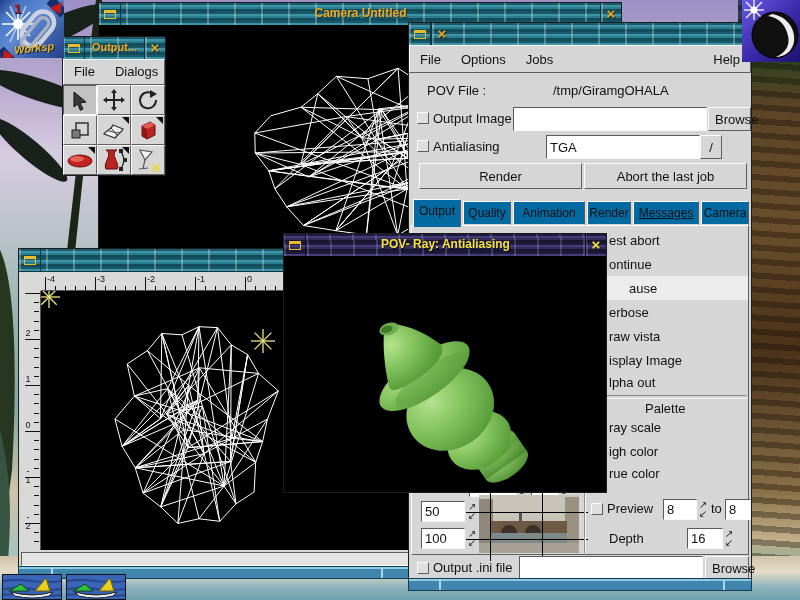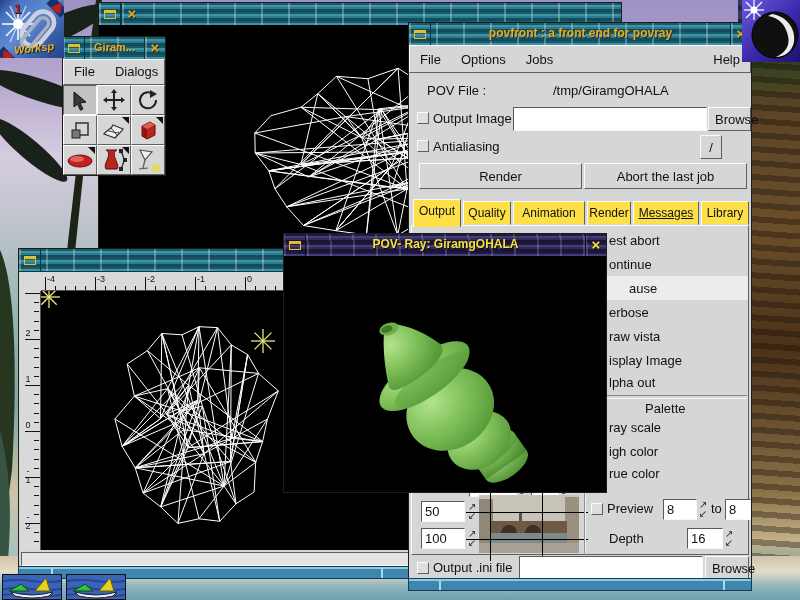--- a/index.html
+++ b/index.html
@@ -37,21 +37,21 @@
   .raised{background:#d6d6d6;border:1px solid;border-color:#fbfbfb #5f5f5f #5f5f5f #fbfbfb;box-sizing:border-box;}
   .btn{background:#d6d6d6;border:1px solid;border-color:#fbfbfb #5f5f5f #5f5f5f #fbfbfb;box-sizing:border-box;
        font-size:13px;color:#111;text-align:center;cursor:pointer;}
   .entry{background:#fff;border:1px solid;border-color:#5a5a5a #f8f8f8 #f8f8f8 #5a5a5a;box-sizing:border-box;
          font-size:13px;color:#111;padding:2px 3px;font-family:"Liberation Sans",sans-serif;outline:none;}
   .cb{width:12px;height:12px;background:#dedede;border:1px solid;border-color:#fbfbfb #5f5f5f #5f5f5f #fbfbfb;box-sizing:border-box;cursor:pointer;}
   .lbl{font-size:13px;color:#111;white-space:nowrap;}
   .spin{display:inline-flex;flex-direction:column;justify-content:center;width:14px;font-size:10px;line-height:9px;color:#222;cursor:pointer;}
   .menuitem{padding:4px 10px;font-size:13px;color:#111;cursor:pointer;}
   .black{background:#000;}
-  .tab{position:absolute;box-sizing:border-box;background:#fde047;border:1px solid;border-color:#fbfbfb #5f5f5f #d6d6d6 #fbfbfb;
+  .tab{position:absolute;box-sizing:border-box;background:#0369a1;border:1px solid;border-color:#fbfbfb #5f5f5f #d6d6d6 #fbfbfb;
        font-size:12px;color:#111;text-align:center;padding-top:4px;cursor:pointer;}
   .sunken{background:#e3e3e3;border:1px solid;border-color:#5f5f5f #fbfbfb #fbfbfb #5f5f5f;box-sizing:border-box;}
   .bbar{position:absolute;box-sizing:border-box;height:13px;border:1px solid #123f54;
         background:linear-gradient(#8ecbe2 0 2px,#3f85ad 2px 100%);cursor:ns-resize;}
   .notch{position:absolute;top:1px;width:2px;height:10px;background:#a9d9ea;}
   .ruler{background:#d9d9d9;box-sizing:border-box;overflow:hidden;position:absolute;}
   .tick{position:absolute;background:#111;}
   .rlabel{position:absolute;font-size:9px;color:#111;line-height:9px;}
   .hl-row{background:#ececec;}
   .corner-mark{position:absolute;top:1px;right:1px;width:0;height:0;
@@ -77,35 +77,36 @@
   <path d="M0,430 C10,470 12,510 8,560 L0,560 Z" fill="#375341"></path>
 </svg>
 <div id="cliffs" class="abs"></div>
 <div id="beach" class="abs"></div>
 
 <div class="win" style="left:98px;top:2px;width:524px;height:258px;">
   <div class="tbar tex-teal">
     <div class="tbtn tex-teal">
         <span class="mglyph"></span>
       </div>
+    <div class="ttext">Camera Untitled</div>
     <div class="tbtn xbtn tex-teal">×</div>
   </div>
   <div class="abs black" style="left:0;top:22px;width:522px;height:234px;">
     <svg id="cam-mesh" class="abs" style="left:118px;top:26px;" width="330" height="208">
         <path d="M276.8,102.0L271.8,118.8M271.8,118.8L261.7,134.4M261.7,134.4L274.1,163.6M274.1,163.6L247.4,178.1M247.4,178.1L205.2,169.6M205.2,169.6L180.7,184.3M180.7,184.3L149.4,183.9M149.4,183.9L118.8,179.7M118.8,179.7L86.5,174.5M86.5,174.5L69.7,155.8M69.7,155.8L57.9,137.8M57.9,137.8L51.8,119.8M51.8,119.8L38.2,102.0M38.2,102.0L37.8,82.0M37.8,82.0L53.7,64.8M53.7,64.8L84.0,56.2M84.0,56.2L100.8,42.7M100.8,42.7L119.4,25.3M119.4,25.3L150.9,27.7M150.9,27.7L181.1,17.2M181.1,17.2L205.8,33.5M205.8,33.5L230.0,41.9M230.0,41.9L262.7,46.8M262.7,46.8L267.8,67.6M267.8,67.6L270.4,85.4M270.4,85.4L276.8,102.0M91.8,125.9L230.0,41.9M91.8,125.9L205.8,33.5M91.8,125.9L267.8,67.6M91.8,125.9L161.5,88.1M189.8,101.1L51.8,119.8M189.8,101.1L205.2,169.6M189.8,101.1L270.4,85.4M189.8,101.1L174.3,115.4M235.9,77.4L69.7,155.8M235.9,77.4L262.7,46.8M235.9,77.4L205.2,169.6M235.9,77.4L190.5,100.7M217.9,87.7L51.8,119.8M217.9,87.7L38.2,102.0M217.9,87.7L205.8,33.5M217.9,87.7L231.8,96.1M164.7,58.7L247.4,178.1M164.7,58.7L262.7,46.8M164.7,58.7L149.4,183.9M164.7,58.7L144.7,86.8M231.8,96.1L69.7,155.8M231.8,96.1L271.8,118.8M231.8,96.1L261.7,134.4M231.8,96.1L205.1,128.7M128.9,65.6L262.7,46.8M128.9,65.6L57.9,137.8M128.9,65.6L270.4,85.4M128.9,65.6L144.7,86.8M144.7,86.8L100.8,42.7M144.7,86.8L180.7,184.3M144.7,86.8L230.0,41.9M144.7,86.8L161.5,88.1M205.1,128.7L270.4,85.4M205.1,128.7L69.7,155.8M205.1,128.7L86.5,174.5M205.1,128.7L164.7,58.7M201.7,114.4L247.4,178.1M201.7,114.4L276.8,102.0M201.7,114.4L230.0,41.9M201.7,114.4L189.8,101.1M161.5,88.1L267.8,67.6M161.5,88.1L267.8,67.6M161.5,88.1L270.4,85.4M161.5,88.1L201.7,114.4M174.3,115.4L205.8,33.5M174.3,115.4L118.8,179.7M174.3,115.4L100.8,42.7M174.3,115.4L217.9,87.7M175.1,136.7L51.8,119.8M175.1,136.7L86.5,174.5M175.1,136.7L276.8,102.0M175.1,136.7L205.1,128.7M83.9,113.5L230.0,41.9M83.9,113.5L181.1,17.2M83.9,113.5L38.2,102.0M83.9,113.5L190.5,100.7M190.5,100.7L38.2,102.0M190.5,100.7L261.7,134.4M190.5,100.7L51.8,119.8M190.5,100.7L189.8,101.1M161.7,57.8L118.8,179.7M161.7,57.8L149.4,183.9M161.7,57.8L180.7,184.3M161.7,57.8L205.1,128.7M190.0,138.0L276.8,102.0M190.0,138.0L261.7,134.4M190.0,138.0L247.4,178.1M190.0,138.0L180.7,184.3M190.0,138.0L118.8,179.7M190.0,138.0L69.7,155.8M190.0,138.0L51.8,119.8M190.0,138.0L37.8,82.0M190.0,138.0L84.0,56.2M190.0,138.0L119.4,25.3M190.0,138.0L181.1,17.2M190.0,138.0L230.0,41.9M190.0,138.0L267.8,67.6M84.0,56.2L144.7,86.8M118.8,179.7L174.3,115.4M86.5,174.5L174.3,115.4M261.7,134.4L175.1,136.7M37.8,82.0L128.9,65.6M276.8,102.0L83.9,113.5M118.8,179.7L174.3,115.4M267.8,67.6L161.5,88.1M38.2,102.0L91.8,125.9M86.5,174.5L174.3,115.4M100.8,42.7L83.9,113.5M181.1,17.2L83.9,113.5M84.0,56.2L164.7,58.7M51.8,119.8L189.8,101.1M150.9,27.7L161.5,88.1M230.0,41.9L217.9,87.7M205.8,33.5L175.1,136.7M270.4,85.4L175.1,136.7M262.7,46.8L161.7,57.8M100.8,42.7L205.1,128.7M57.9,137.8L164.7,58.7M276.8,102.0L83.9,113.5M119.4,25.3L235.9,77.4M247.4,178.1L83.9,113.5M267.8,67.6L217.9,87.7M274.1,163.6L161.5,88.1" stroke="#fff" stroke-width="1" fill="none"></path>
       </svg>
   </div>
 </div>
 
 <div class="win" style="left:62px;top:36px;width:104px;height:140px;">
   <div class="tbar tex-teal">
     <div class="tbtn tex-teal">
         <span class="mglyph"></span>
       </div>
-    <div class="ttext" style="font-size:11px;">Giram...</div>
+    <div class="ttext" style="font-size:11px;">Output...</div>
     <div class="tbtn xbtn tex-teal">×</div>
   </div>
   <div class="raised" style="position:absolute;left:0;top:22px;width:102px;height:26px;display:flex;justify-content:space-between;">
     <span class="menuitem">File</span>
     <span class="menuitem">Dialogs</span>
   </div>
   <div class="abs" style="left:0;top:48px;width:102px;height:90px;display:flex;flex-wrap:wrap;">
     <div class="toolcell sel">
       <svg width="22" height="22">
           <path d="M5,3 L17,13 L11,14 L14,20 L11.4,21.3 L8.6,15 L5,18 Z" fill="#3a3a3a" stroke="#111" stroke-width="1"></path>
@@ -290,50 +291,50 @@
     <span class="notch" style="left:32px;"></span>
     <span class="notch" style="right:32px;"></span>
   </div>
 </div>
 
 <div class="win" style="left:408px;top:22px;width:344px;height:569px;">
   <div class="tbar tex-teal">
     <div class="tbtn tex-teal">
         <span class="mglyph"></span>
       </div>
-    <div class="ttext">povfront : a front end for povray</div>
     <div class="tbtn xbtn tex-teal">×</div>
   </div>
   <div class="raised" style="position:absolute;left:0;top:22px;width:342px;height:28px;display:flex;align-items:center;">
     <span class="menuitem">File</span>
     <span class="menuitem">Options</span>
     <span class="menuitem">Jobs</span>
     <span class="menuitem" style="margin-left:auto;">Help</span>
   </div>
   <span class="lbl abs" style="left:18px;top:60px;">POV File :</span>
   <span class="lbl abs" style="left:144px;top:60px;">/tmp/GiramgOHALA</span>
 
   <span class="cb abs" style="left:8px;top:89px;"></span>
   <span class="lbl abs" style="left:24px;top:88px;">Output Image</span>
   <input class="entry abs" style="left: 104px; top: 84px; width: 194px; height: 24px;" value="">
   <button class="btn abs" style="left:299px;top:84px;width:43px;height:24px;">Browse</button>
 
   <span class="cb abs" style="left:8px;top:117px;"></span>
   <span class="lbl abs" style="left:24px;top:116px;">Antialiasing</span>
+  <input class="entry abs" style="left: 137px; top: 112px; width: 154px; height: 24px;" value="TGA">
   <button class="btn abs" style="left:291px;top:112px;width:22px;height:24px;">/</button>
 
   <button class="btn abs" style="left:175px;top:140px;width:163px;height:26px;">Abort the last job</button>
   <button class="btn abs" style="left:10px;top:140px;width:163px;height:26px;">Render</button>
 
   <div class="tab" style="left:4px;top:176px;width:48px;height:28px;z-index:2;border-bottom:none;">Output</div>
   <div class="tab" style="left:54px;top:178px;width:48px;height:24px;">Quality</div>
   <div class="tab" style="left:104px;top:178px;width:72px;height:24px;">Animation</div>
   <div class="tab" style="left:178px;top:178px;width:44px;height:24px;">Render</div>
   <div class="tab" style="left:224px;top:178px;width:66px;height:24px;text-decoration:underline;">Messages</div>
-  <div class="tab" style="left:292px;top:178px;width:48px;height:24px;">Library</div>
+  <div class="tab" style="left:292px;top:178px;width:48px;height:24px;">Camera</div>
   <div class="raised" style="position:absolute;left:2px;top:202px;width:338px;height:330px;"></div>
 
   <div class="abs hl-row" style="left:191px;top:253px;width:148px;height:24px;"></div>
   <span class="cb abs" style="left:176px;top:212px;"></span>
   <span class="lbl abs" style="left:200px;top:210px;">est abort</span>
   <span class="cb abs" style="left:176px;top:236px;"></span>
   <span class="lbl abs" style="left:200px;top:234px;">ontinue</span>
   <span class="cb abs" style="left:176px;top:260px;"></span>
   <span class="lbl abs" style="left:200px;top:258px;margin-left:20px;">ause</span>
   <span class="cb abs" style="left:176px;top:284px;"></span>
@@ -404,21 +405,21 @@
     <span class="notch" style="left:30px;"></span>
     <span class="notch" style="right:26px;"></span>
   </div>
 </div>
 
 <div class="win" style="left:283px;top:233px;width:324px;height:260px;">
   <div class="tbar tex-purple" style="border-bottom-color:#0e0c22;">
     <div class="tbtn tex-purple" style="border-right-color:#0e0c22;">
         <span class="mglyph"></span>
       </div>
-    <div class="ttext" style="color:#f5e23a;text-shadow:1px 1px 0 #0c0a20;">POV- Ray: GiramgOHALA</div>
+    <div class="ttext" style="color:#f5e23a;text-shadow:1px 1px 0 #0c0a20;">POV- Ray: Antialiasing</div>
     <div class="tbtn xbtn tex-purple" style="border-left-color:#0e0c22;color:#f5e23a;">×</div>
   </div>
   <div class="abs black" style="left:0;top:22px;width:322px;height:236px;overflow:hidden;">
     <svg class="abs" style="left:48px;top:30px;" width="240" height="230">
       <defs>
         <radialGradient id="gball" cx="38%" cy="28%" r="75%">
           <stop offset="0%" stop-color="#b4e28e"></stop>
             <stop offset="45%" stop-color="#86c55f"></stop>
             <stop offset="100%" stop-color="#579c38"></stop>
         </radialGradient>

